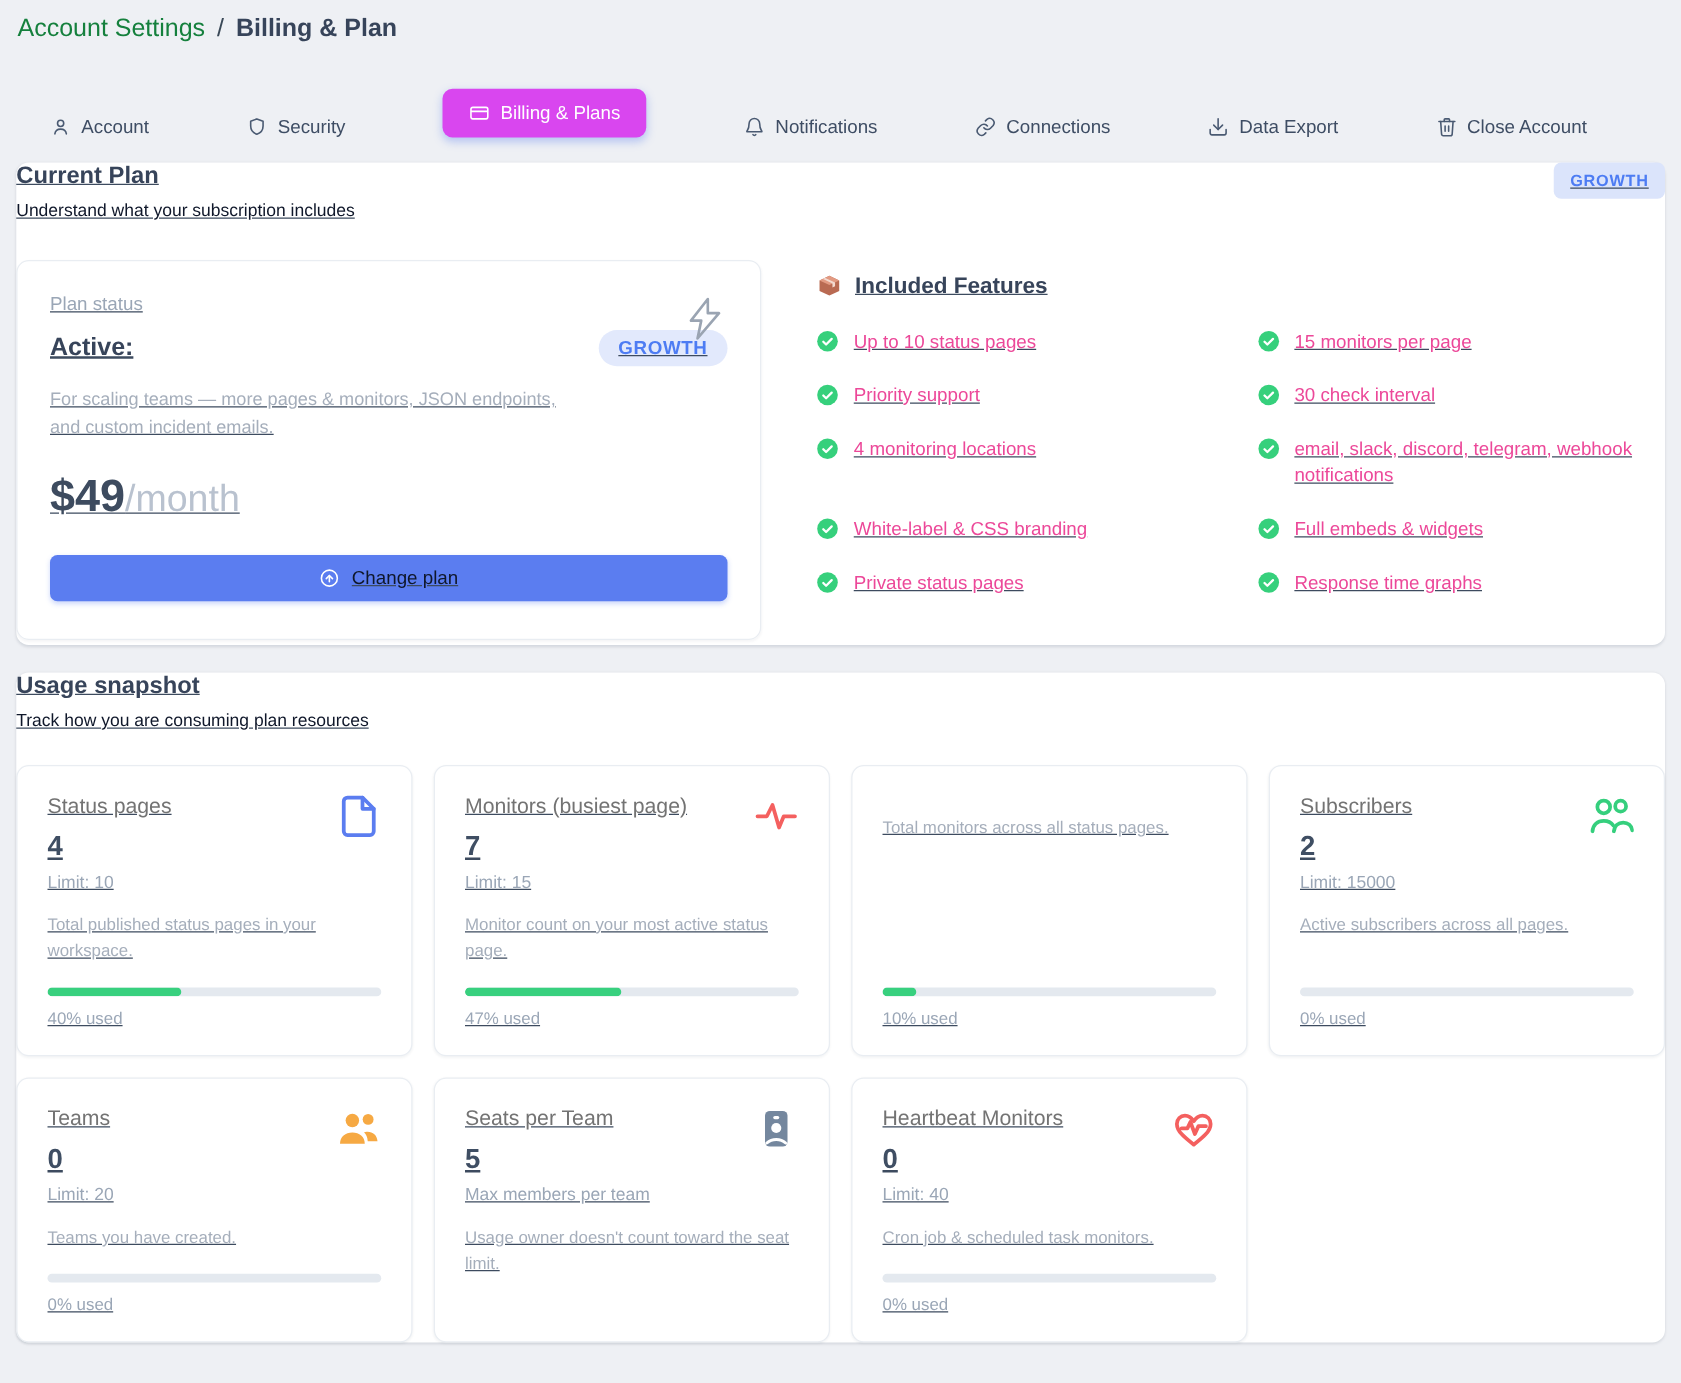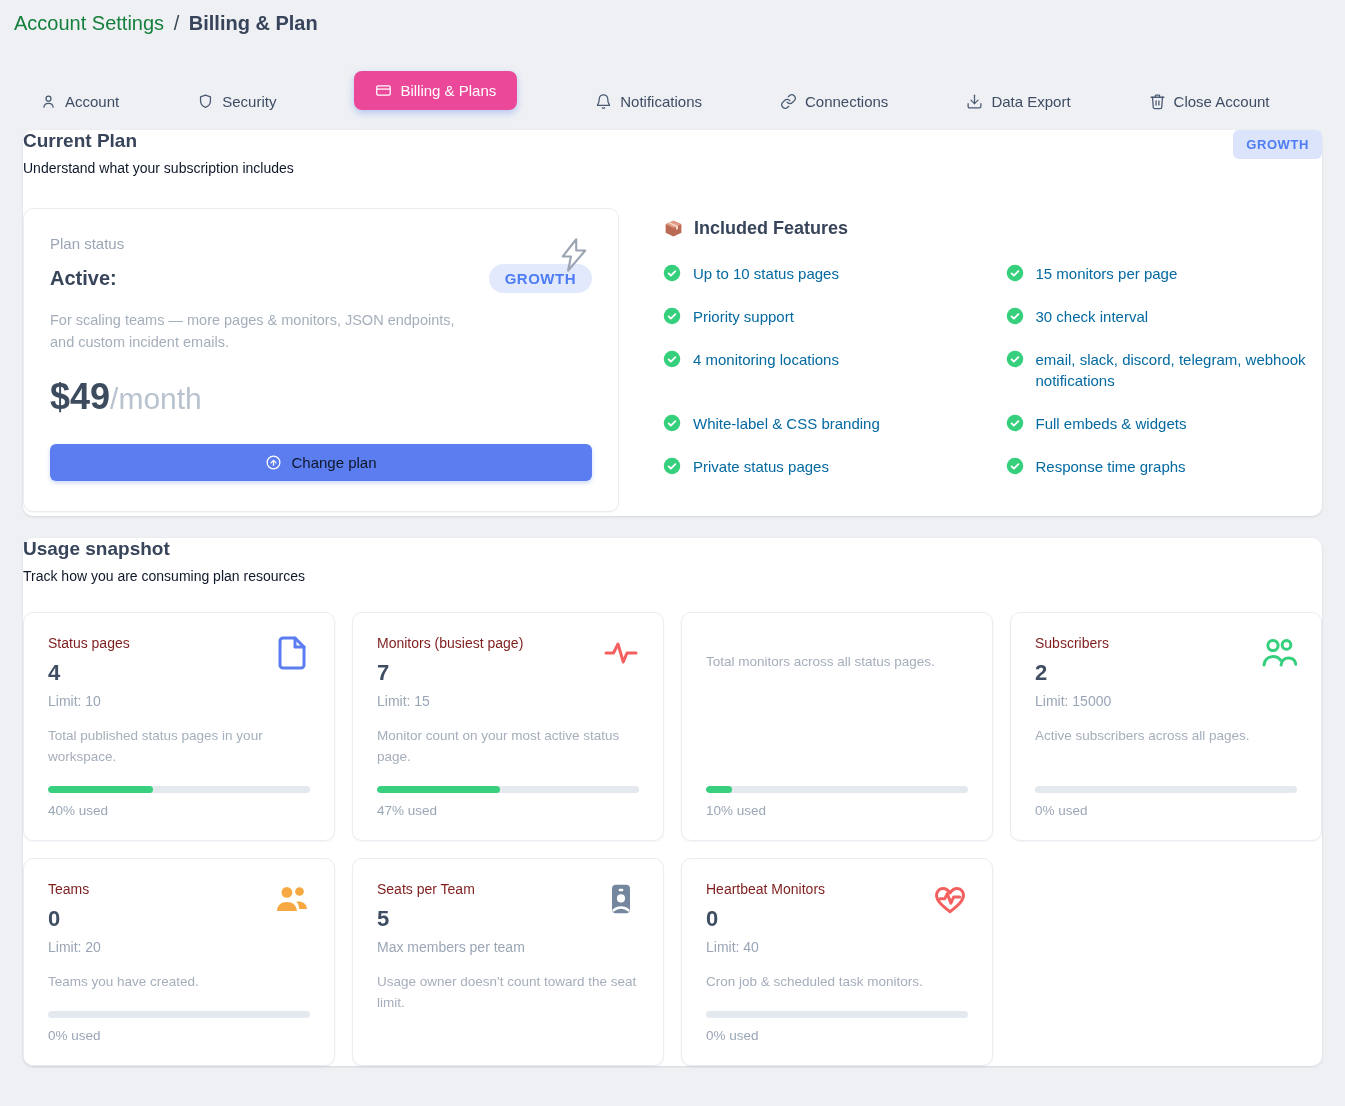--- a/index.html
+++ b/index.html
@@ -15,28 +15,29 @@
   .breadcrumb .sep { color: #3a4857; font-weight: 400; padding: 0 4px; }
   .breadcrumb .page { color: #37445a; }
   
   .tabbar {
     display: flex; align-items: flex-end; gap: 78px;
     margin: 36px 24px 20px 40px; font-size: 15px; color: #3e4d64;
   }
   .tab { display: flex; align-items: center; gap: 8px; cursor: pointer; white-space: nowrap; }
   .tab svg { width: 17px; height: 17px; stroke: #4a5a72; }
   .tab.active {
-    background: #ec4899; color: #fff; padding: 11px 21px; border-radius: 8px;
+    background: #d946ef; color: #fff; padding: 11px 21px; border-radius: 8px;
     box-shadow: 0 3px 7px rgba(91,125,240,.38);
   }
   .tab.active svg { stroke: #fff; }
   
   .panel {
-    background: #fff; border-radius: 10px; margin: 0 23px; 
+    background: #fff; border-radius: 10px; margin: 0 13px; 
     box-shadow: 0 1px 3px rgba(16,30,54,.07), 0 1px 2px rgba(16,30,54,.05);
+    text-decoration: underline;
   }
   .panel + .panel { margin-top: 22px; }
   .panel-head { display: flex; justify-content: space-between; align-items: flex-start; }
   .panel-title { font-size: 19px; font-weight: 700; color: #37445a; }
   .panel-sub { font-size: 14px; color: #0f172a; margin-top: 8px; }
   .plan-badge {
     background: #dbe4fb; color: #4d7cf3; font-size: 13px; font-weight: 600;
     letter-spacing: .6px; padding: 7px 13px; border-radius: 6px;
   }
   
@@ -68,31 +69,31 @@
   .change-btn svg { width: 17px; height: 17px; stroke: #fff; fill: none; stroke-width: 1.8; }
   
   .features { flex: 1; padding-top: 10px; }
   .features-head { display: flex; align-items: center; gap: 10px; margin-bottom: 24px; }
   .features-head svg { width: 21px; height: 21px; }
   .features-title { font-size: 18px; font-weight: 700; color: #37445a; }
   .features-grid {
     display: grid; grid-template-columns: 1fr 1fr; column-gap: 26px; row-gap: 21px;
     align-items: start; max-width: 712px;
   }
-  .feature { display: flex; gap: 12px; align-items: flex-start; font-size: 15px; color: #0369a1; line-height: 1.45; }
+  .feature { display: flex; gap: 12px; align-items: flex-start; font-size: 15px; color: #ec4899; line-height: 1.45; }
   .feature svg { width: 18px; height: 18px; flex-shrink: 0; margin-top: 1px; }
   
   .usage-grid { display: grid; grid-template-columns: repeat(4, 1fr); gap: 17px; margin-top: 28px; }
   .ucard {
     border: 1px solid #e9edf2; border-radius: 10px; padding: 22px 24px;
     min-height: 215px; display: flex; flex-direction: column;
     box-shadow: 0 1px 2px rgba(16,30,54,.05); background: #fff;
   }
   .ucard-top { display: flex; justify-content: space-between; align-items: flex-start; }
-  .ucard-title { font-size: 14px; color: #7f1d1d; }
+  .ucard-title { font-size: 17px; color: #737373; }
   .ucard-value { font-size: 22px; font-weight: 700; color: #3f4e63; margin-top: 9px; }
   .ucard-limit { font-size: 14px; color: #9aa6b6; margin-top: 7px; }
   .ucard-icon svg { width: 36px; height: 36px; }
   .ucard-desc { font-size: 13.5px; color: #a5aebb; margin-top: 17px; line-height: 1.55; }
   .bar-wrap { margin-top: auto; padding-top: 18px; }
   .bar { height: 7px; background: #e4e9ef; border-radius: 99px; overflow: hidden; }
   .bar-fill { height: 100%; background: #38d07e; border-radius: 99px; width: 0; }
   .used { font-size: 13.5px; color: #9aa6b6; margin-top: 10px; }
   .row2 .ucard { min-height: 196px; }
 </style>

